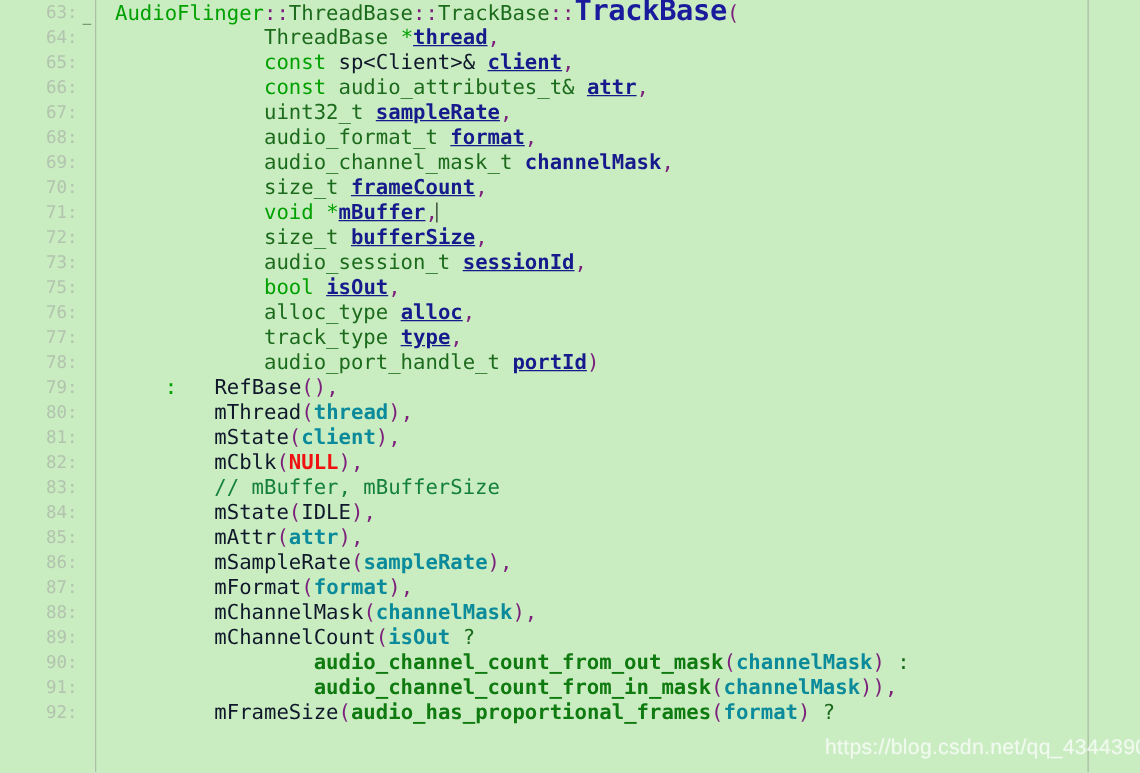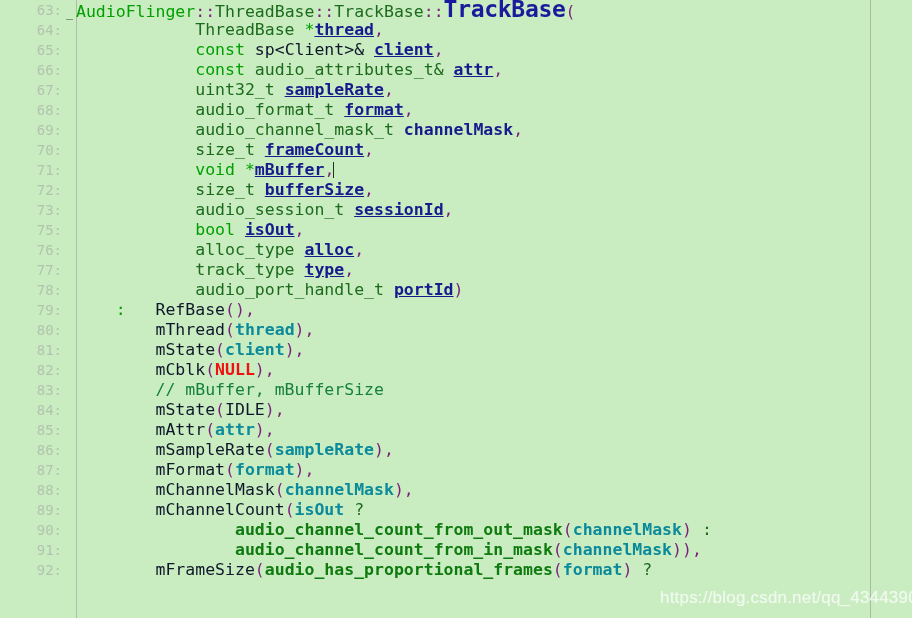--- a/index.html
+++ b/index.html
@@ -50,20 +50,21 @@
     left: 0px;
     top: 9px;
     width: 7px;
     height: 1px;
     background: #7a9a74;
   }
   .content {
     flex: 1;
     white-space: pre;
     position: relative;
+    padding-left: 16px;
   }
   
   .vline {
     position: absolute;
     left: 76px;
     top: 0;
     bottom: 0;
     width: 1px;
     background: #adbfa9;
     pointer-events: none;

